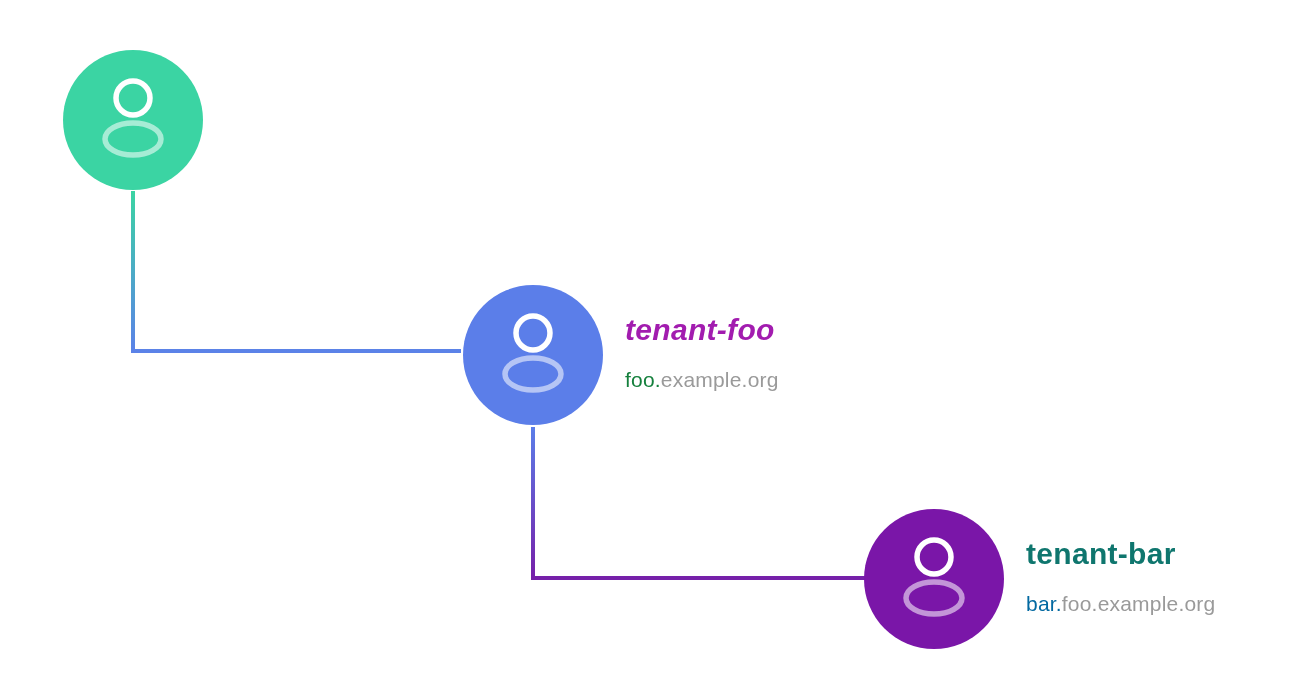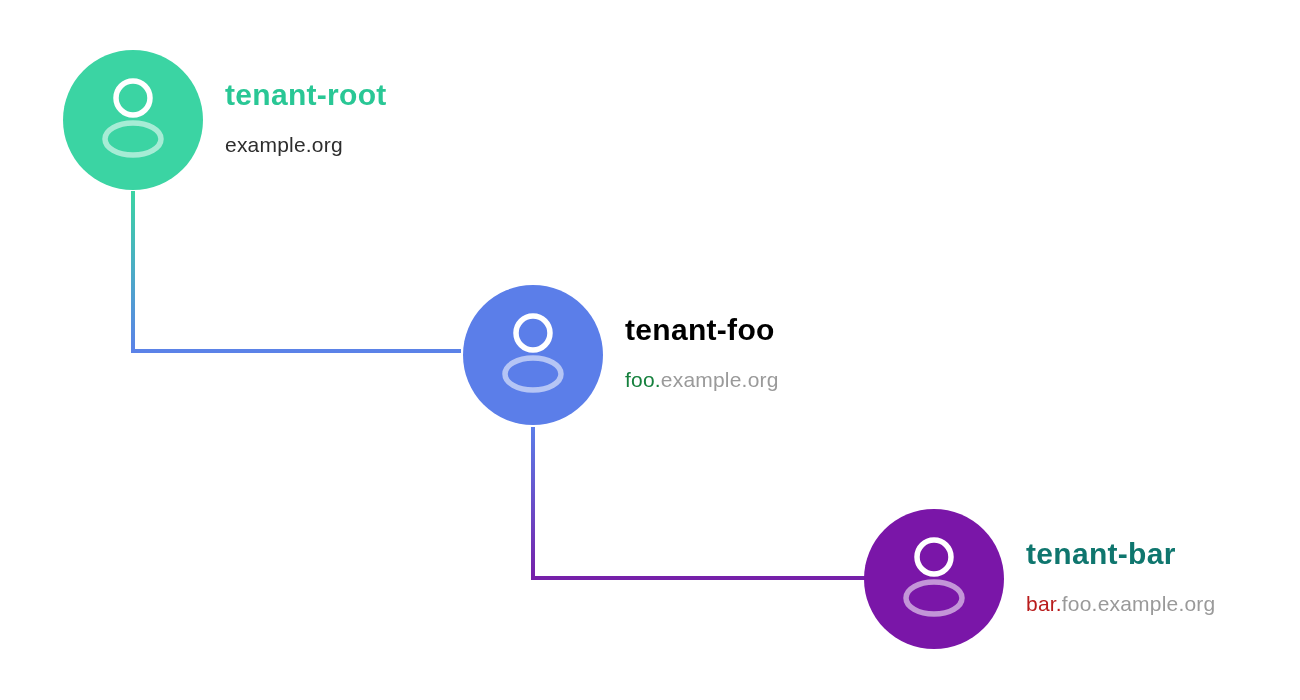--- a/index.html
+++ b/index.html
@@ -56,45 +56,41 @@
     <path d="M533 427 L533 578 L866 578" fill="none" stroke="url(#grad1)" stroke-width="4"></path>
   </svg>
 
   <div class="node node-1">
     <div class="avatar" style="background: rgb(59, 212, 163);">
       <svg viewBox="0 0 140 140">
         <circle cx="70" cy="48" r="17" fill="none" stroke-width="5.5" stroke="#ffffff"></circle>
         <ellipse cx="70" cy="89" rx="28" ry="16" fill="none" stroke-width="5.5" stroke="rgba(255,255,255,0.55)"></ellipse>
       </svg>
     </div>
-    <div class="node-text">
-      <div class="node-title" style="color: rgb(41, 199, 149);">tenant-root</div>
-      <div class="node-domain"><span style="color: rgb(45, 45, 45);">example.org</span><span style="color: rgb(154, 154, 154);"></span></div>
-    </div>
   </div>
 
   <div class="node node-2">
     <div class="avatar" style="background: rgb(91, 126, 233);">
       <svg viewBox="0 0 140 140">
         <circle cx="70" cy="48" r="17" fill="none" stroke-width="5.5" stroke="#ffffff"></circle>
         <ellipse cx="70" cy="89" rx="28" ry="16" fill="none" stroke-width="5.5" stroke="rgba(255,255,255,0.55)"></ellipse>
       </svg>
     </div>
     <div class="node-text">
-      <div class="node-title" style="color: #000000;">tenant-foo</div>
+      <div class="node-title" style="color: #a21caf; font-style: italic;">tenant-foo</div>
       <div class="node-domain"><span style="color: #15803d;">foo.</span><span style="color: rgb(154, 154, 154);">example.org</span></div>
     </div>
   </div>
 
   <div class="node node-3">
     <div class="avatar" style="background: rgb(122, 22, 168);">
       <svg viewBox="0 0 140 140">
         <circle cx="70" cy="48" r="17" fill="none" stroke-width="5.5" stroke="#ffffff"></circle>
         <ellipse cx="70" cy="89" rx="28" ry="16" fill="none" stroke-width="5.5" stroke="rgba(255,255,255,0.55)"></ellipse>
       </svg>
     </div>
     <div class="node-text">
       <div class="node-title" style="color: #0f766e;">tenant-bar</div>
-      <div class="node-domain"><span style="color: #b91c1c;">bar.</span><span style="color: rgb(154, 154, 154);">foo.example.org</span></div>
+      <div class="node-domain"><span style="color: #0369a1;">bar.</span><span style="color: rgb(154, 154, 154);">foo.example.org</span></div>
     </div>
   </div>
 
 </div>
 
 </body></html>

